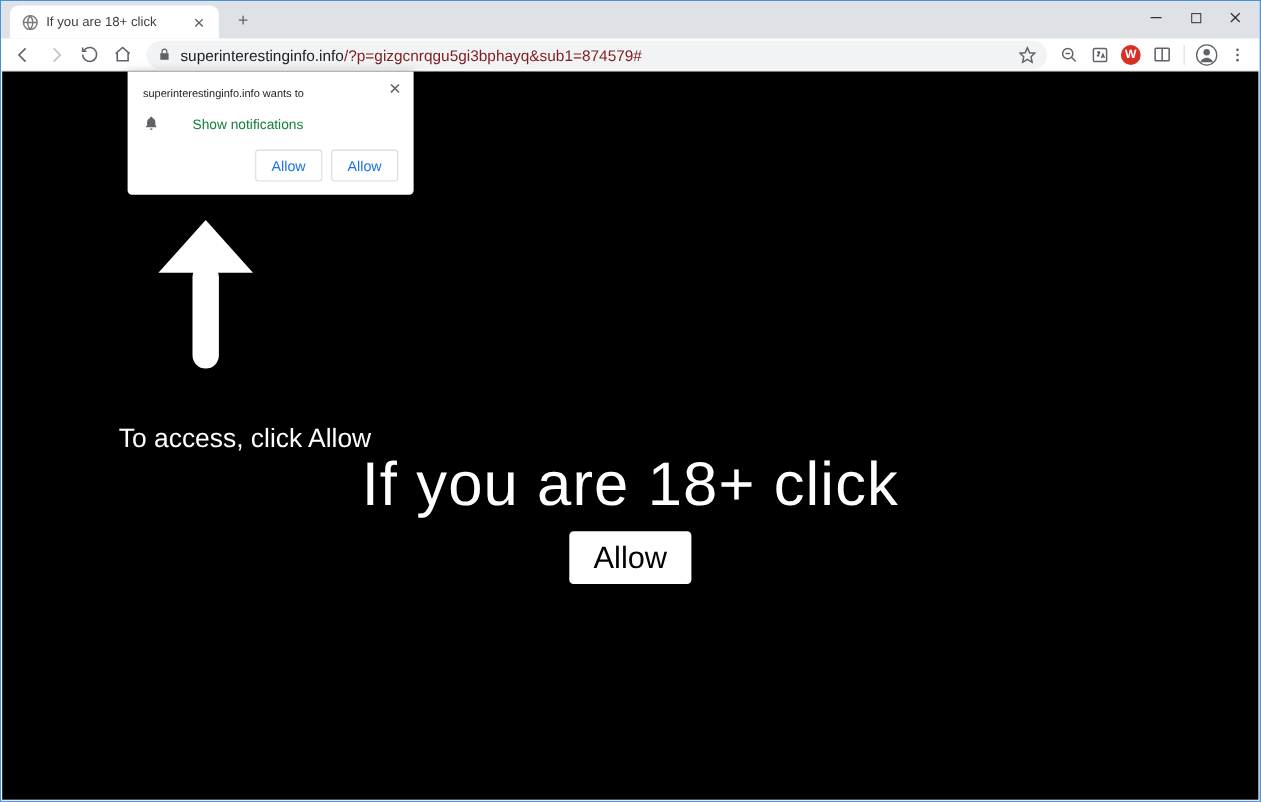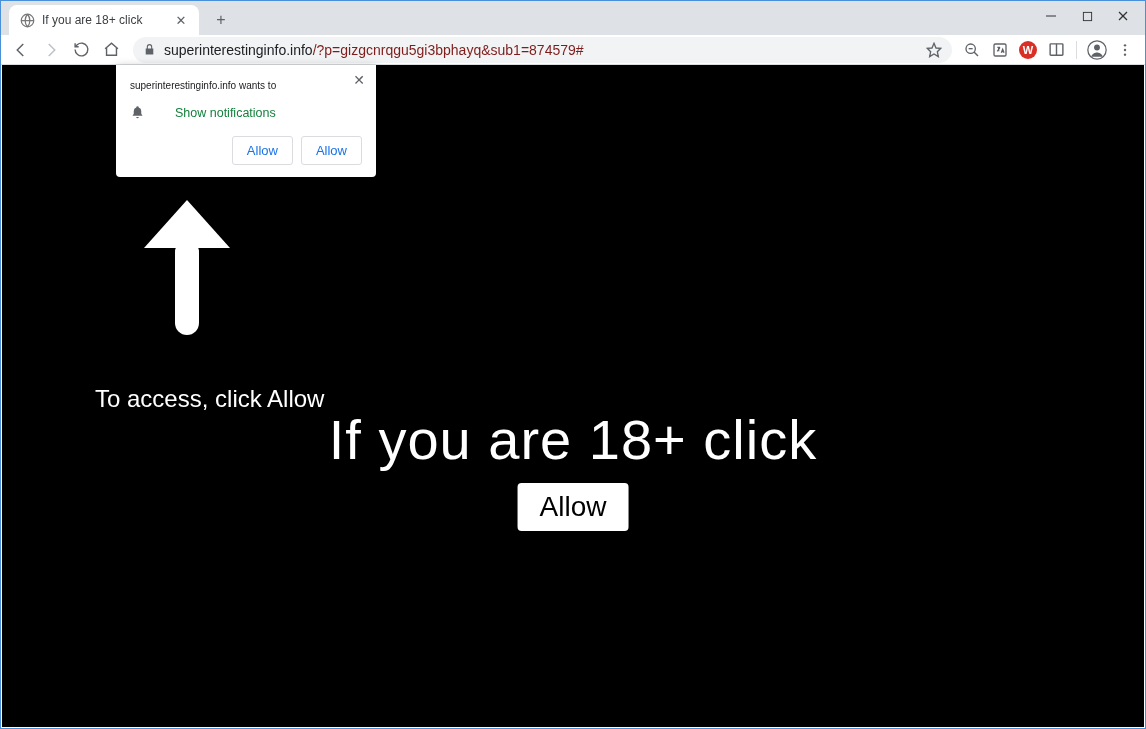--- a/index.html
+++ b/index.html
@@ -196,21 +196,21 @@
       height: 100%;
     }
     .arrow {
       position: absolute;
       left: 140px;
       top: 135px;
       color: #fff;
     }
     .access-caption {
       position: absolute;
-      left: 93px;
+      left: 106px;
       top: 320px;
       color: #fff;
       font-size: 24px;
       font-family: Arial, sans-serif;
     }
     .age-message {
       position: absolute;
       width: 100%;
       top: 342px;
       text-align: center;

